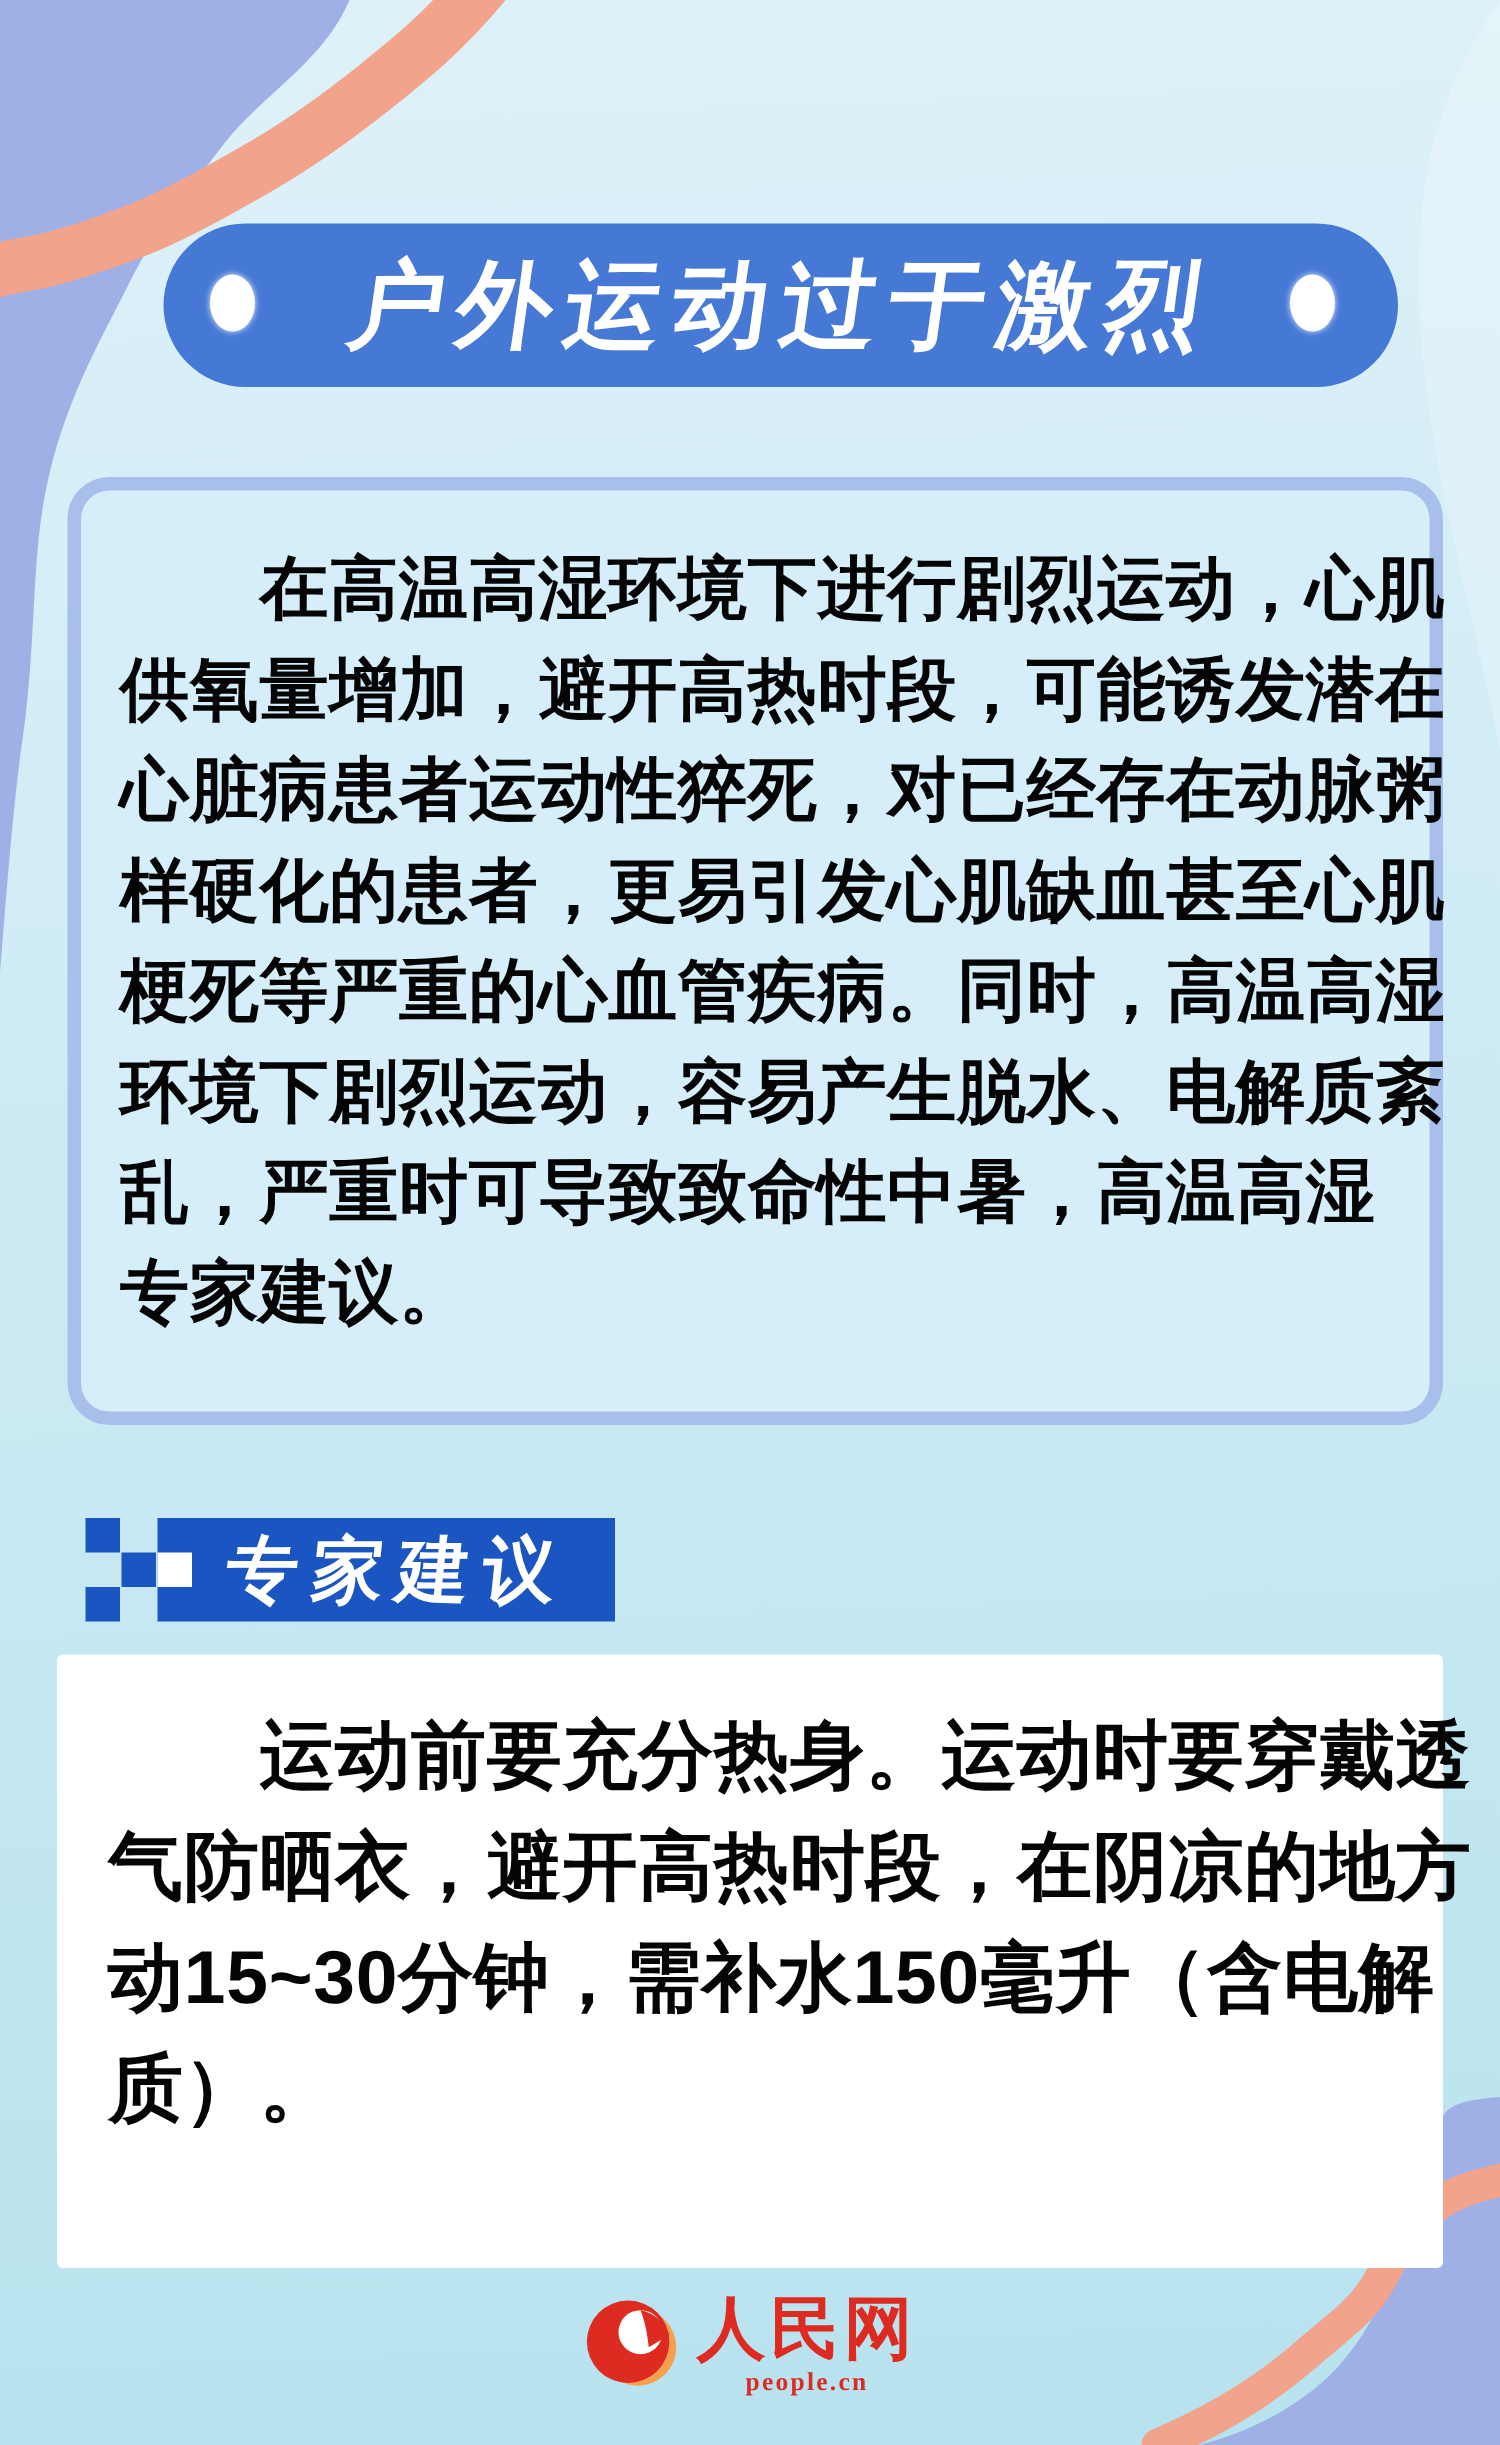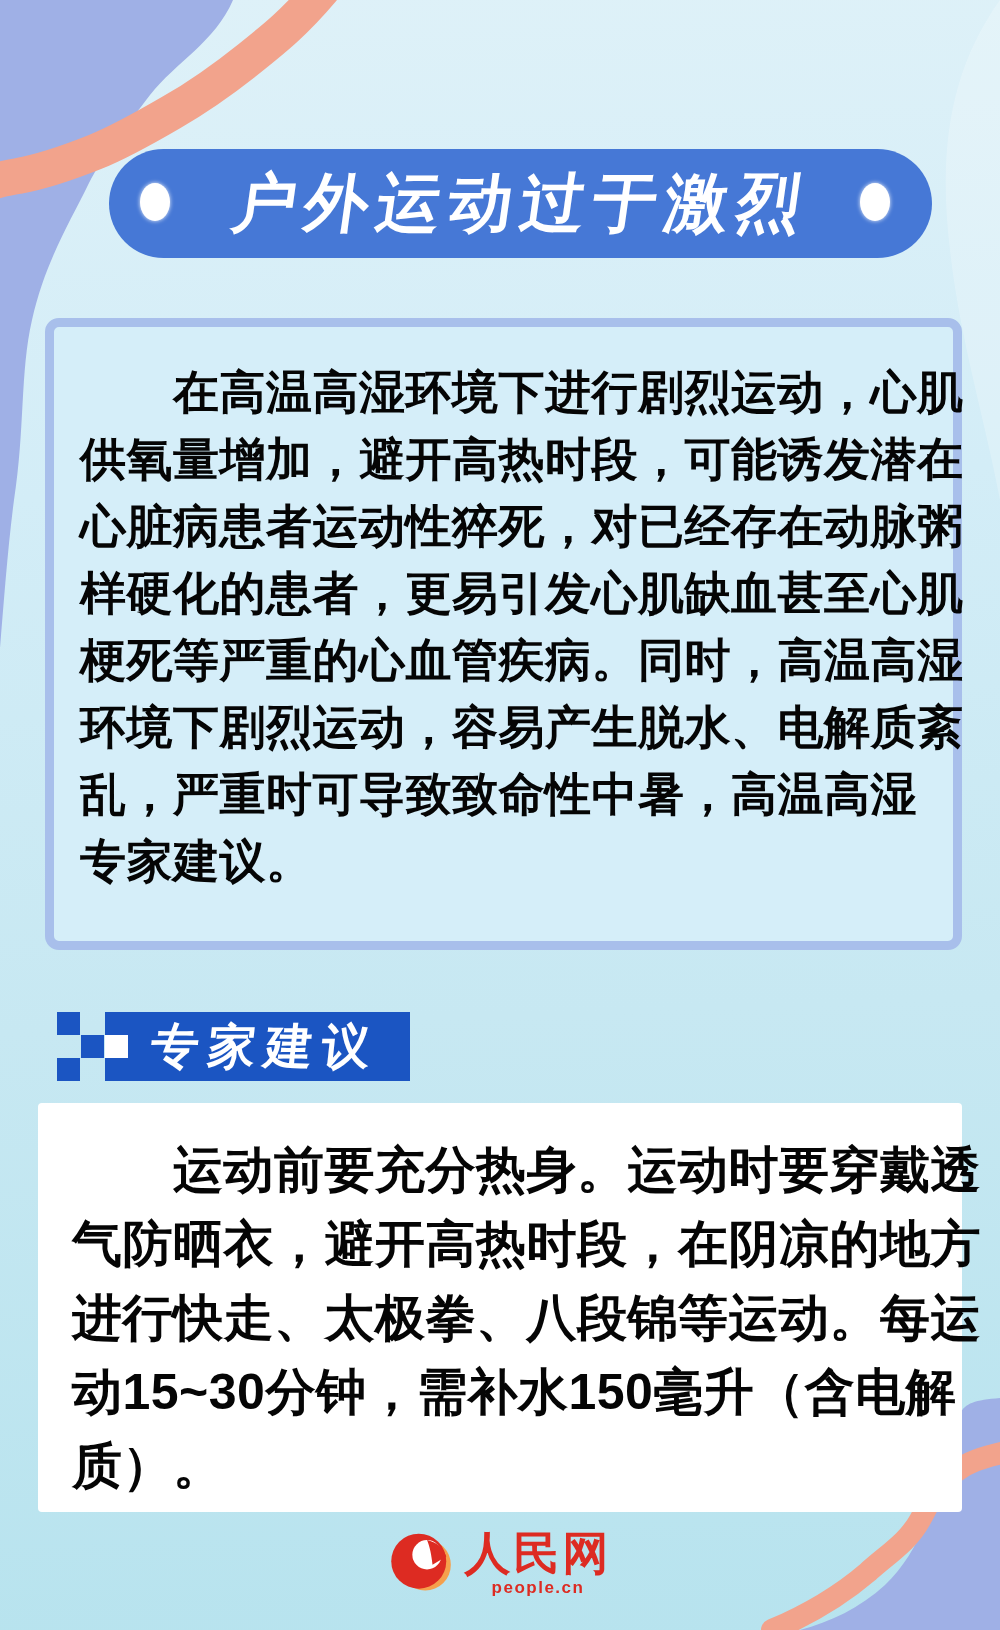--- a/index.html
+++ b/index.html
@@ -32,21 +32,21 @@
     margin:0;color:#ffffff;font-size:64px;font-weight:900;
     letter-spacing:8px;transform:skewX(-8deg);white-space:nowrap;
   }
 
   
   .card{position:absolute;box-sizing:border-box;}
   .intro-card{
     left:45px;top:318px;width:917px;height:632px;
     background:var(--card-bg);
     border:9px solid var(--card-border);
-    border-radius:14px;
+    border-radius:28px;
     padding:32px 22px 0 26px;
   }
   .intro-card .t-line{
     font-size:46px;line-height:67px;font-weight:600;color:#050505;
     white-space:nowrap;letter-spacing:0.5px;
   }
   .advice-card{
     left:38px;top:1103px;width:924px;height:409px;
     background:#ffffff;border-radius:4px;
     padding:30px 26px 0 34px;
@@ -69,21 +69,21 @@
   }
   .notch{left:0;top:23px;background:#ffffff;}
   .section-title{
     color:#ffffff;font-size:48px;font-weight:900;letter-spacing:9px;
     transform:skewX(-6deg);margin-left:14px;white-space:nowrap;
   }
 
   
   .logo{
     position:absolute;left:50%;top:1528px;transform:translateX(-50%);
-    display:flex;align-items:center;gap:10px;
+    display:flex;align-items:center;gap:10px;font-family:Liberation Serif, serif;
   }
   .globe{width:66px;height:70px;flex:0 0 auto;}
   .logo-text{display:flex;flex-direction:column;align-items:center;}
   .logo-cn{
     color:var(--logo-red);font-size:46px;font-weight:900;letter-spacing:3px;
     line-height:50px;white-space:nowrap;
   }
   .logo-en{
     color:var(--logo-red);font-size:17px;font-weight:700;letter-spacing:1.5px;
     line-height:20px;white-space:nowrap;
@@ -156,21 +156,20 @@
     <div class="section-bar">
       <span class="sq notch"></span>
       <span class="section-title">专家建议</span>
     </div>
   </div>
 
   <section class="card advice-card">
     <div class="card-text">
         <div class="t-line">　　运动前要充分热身。运动时要穿戴透</div>
         <div class="t-line">气防晒衣，避开高热时段，在阴凉的地方</div>
-        <div class="t-line">进行快走、太极拳、八段锦等运动。每运</div>
         <div class="t-line">动15~30分钟，需补水150毫升（含电解</div>
         <div class="t-line">质）。</div>
       </div>
   </section>
 
   <footer class="logo">
     <svg class="globe" viewBox="0 0 72 72" aria-hidden="true">
       <circle cx="40" cy="38" r="28" fill="var(--logo-orange)"></circle>
       <circle cx="33" cy="34" r="30" fill="var(--logo-red)"></circle>
       <circle cx="42" cy="27" r="16" fill="#ffffff"></circle>

